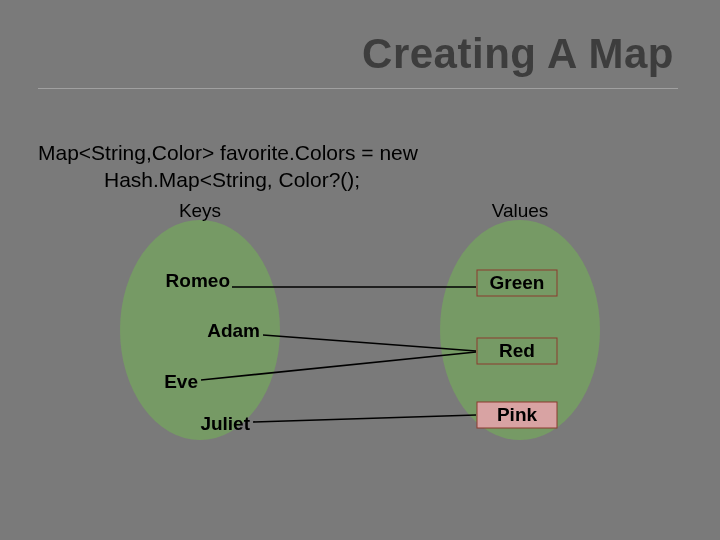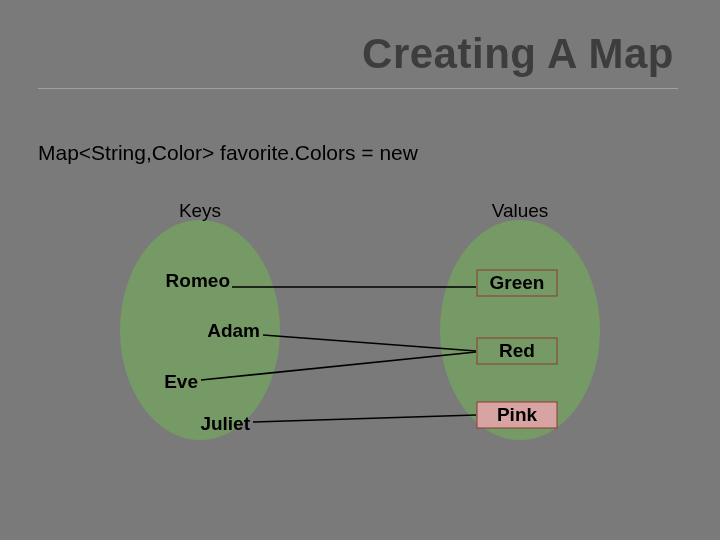--- a/index.html
+++ b/index.html
@@ -75,20 +75,21 @@
   }
 </style>
 </head>
 <body>
 
 <div class="title">Creating A Map</div>
 <div class="title-rule"></div>
 
 <div class="code">
   <div>Map&lt;String,Color&gt; favorite.Colors = new</div>
+  <div class="l2">Hash.Map&lt;String, Color?();</div>
 </div>
 
 <svg class="stage" viewBox="0 0 720 350">
 
   <ellipse class="ell" cx="200" cy="140" rx="80" ry="110"></ellipse>
 
   <ellipse class="ell" cx="520" cy="140" rx="80" ry="110"></ellipse>
 
   <line class="connector" x1="232" y1="97" x2="476" y2="97"></line>
   <line class="connector" x1="263" y1="145" x2="476" y2="161"></line>

